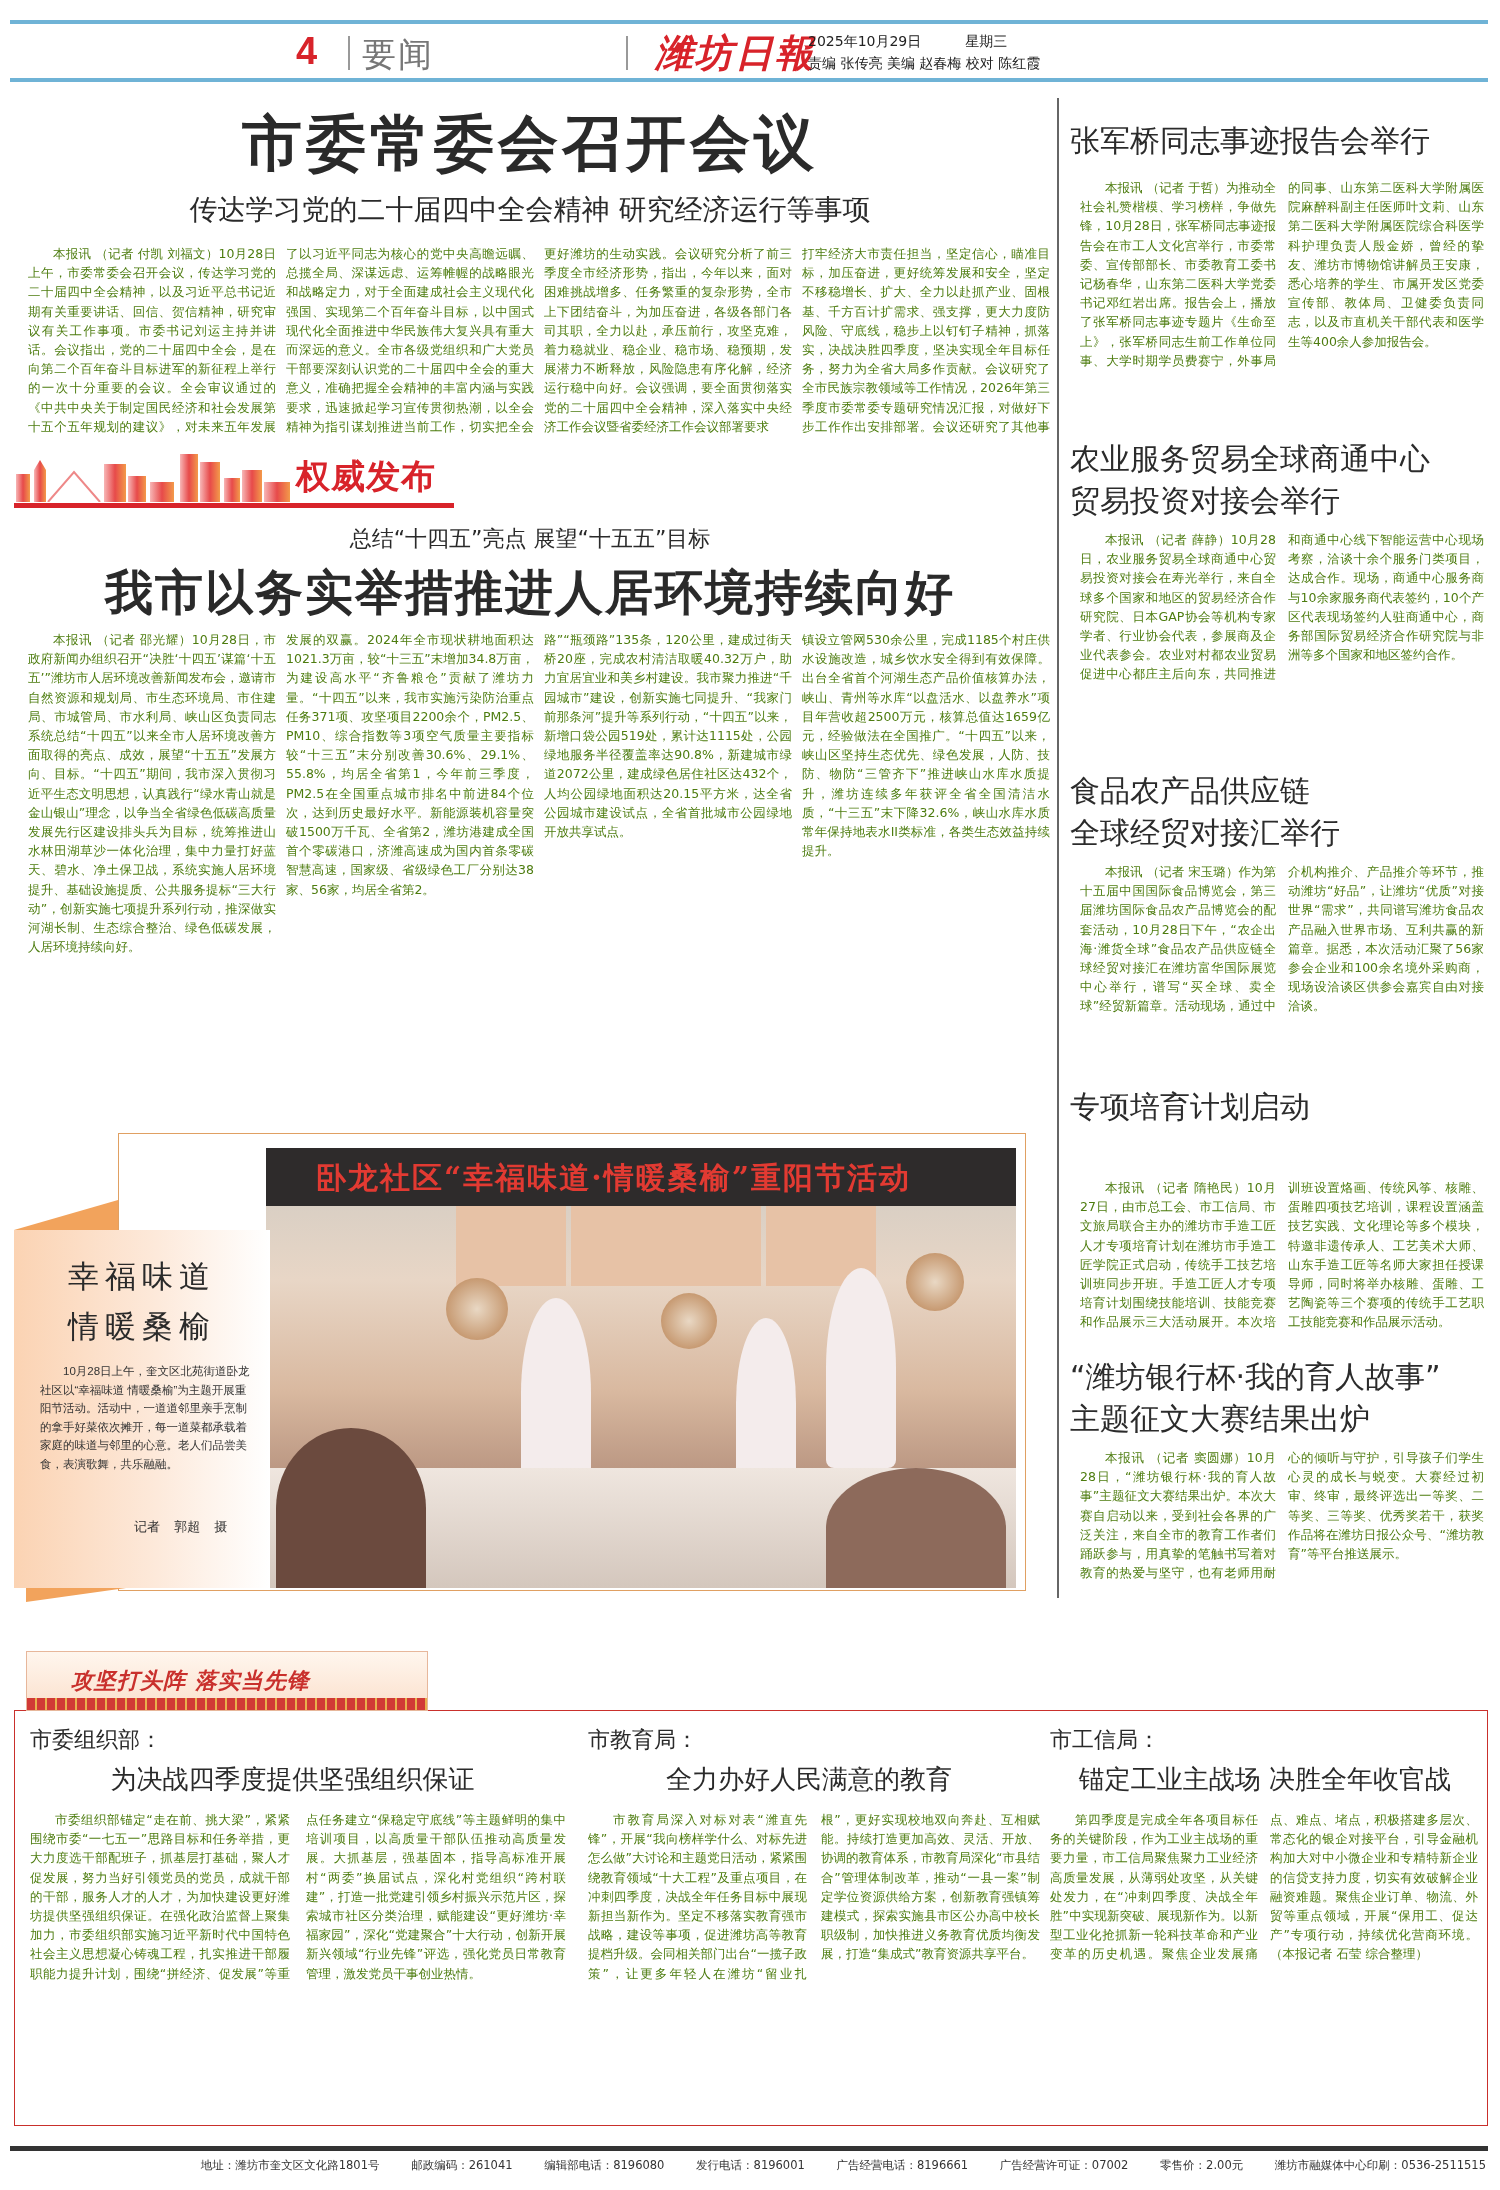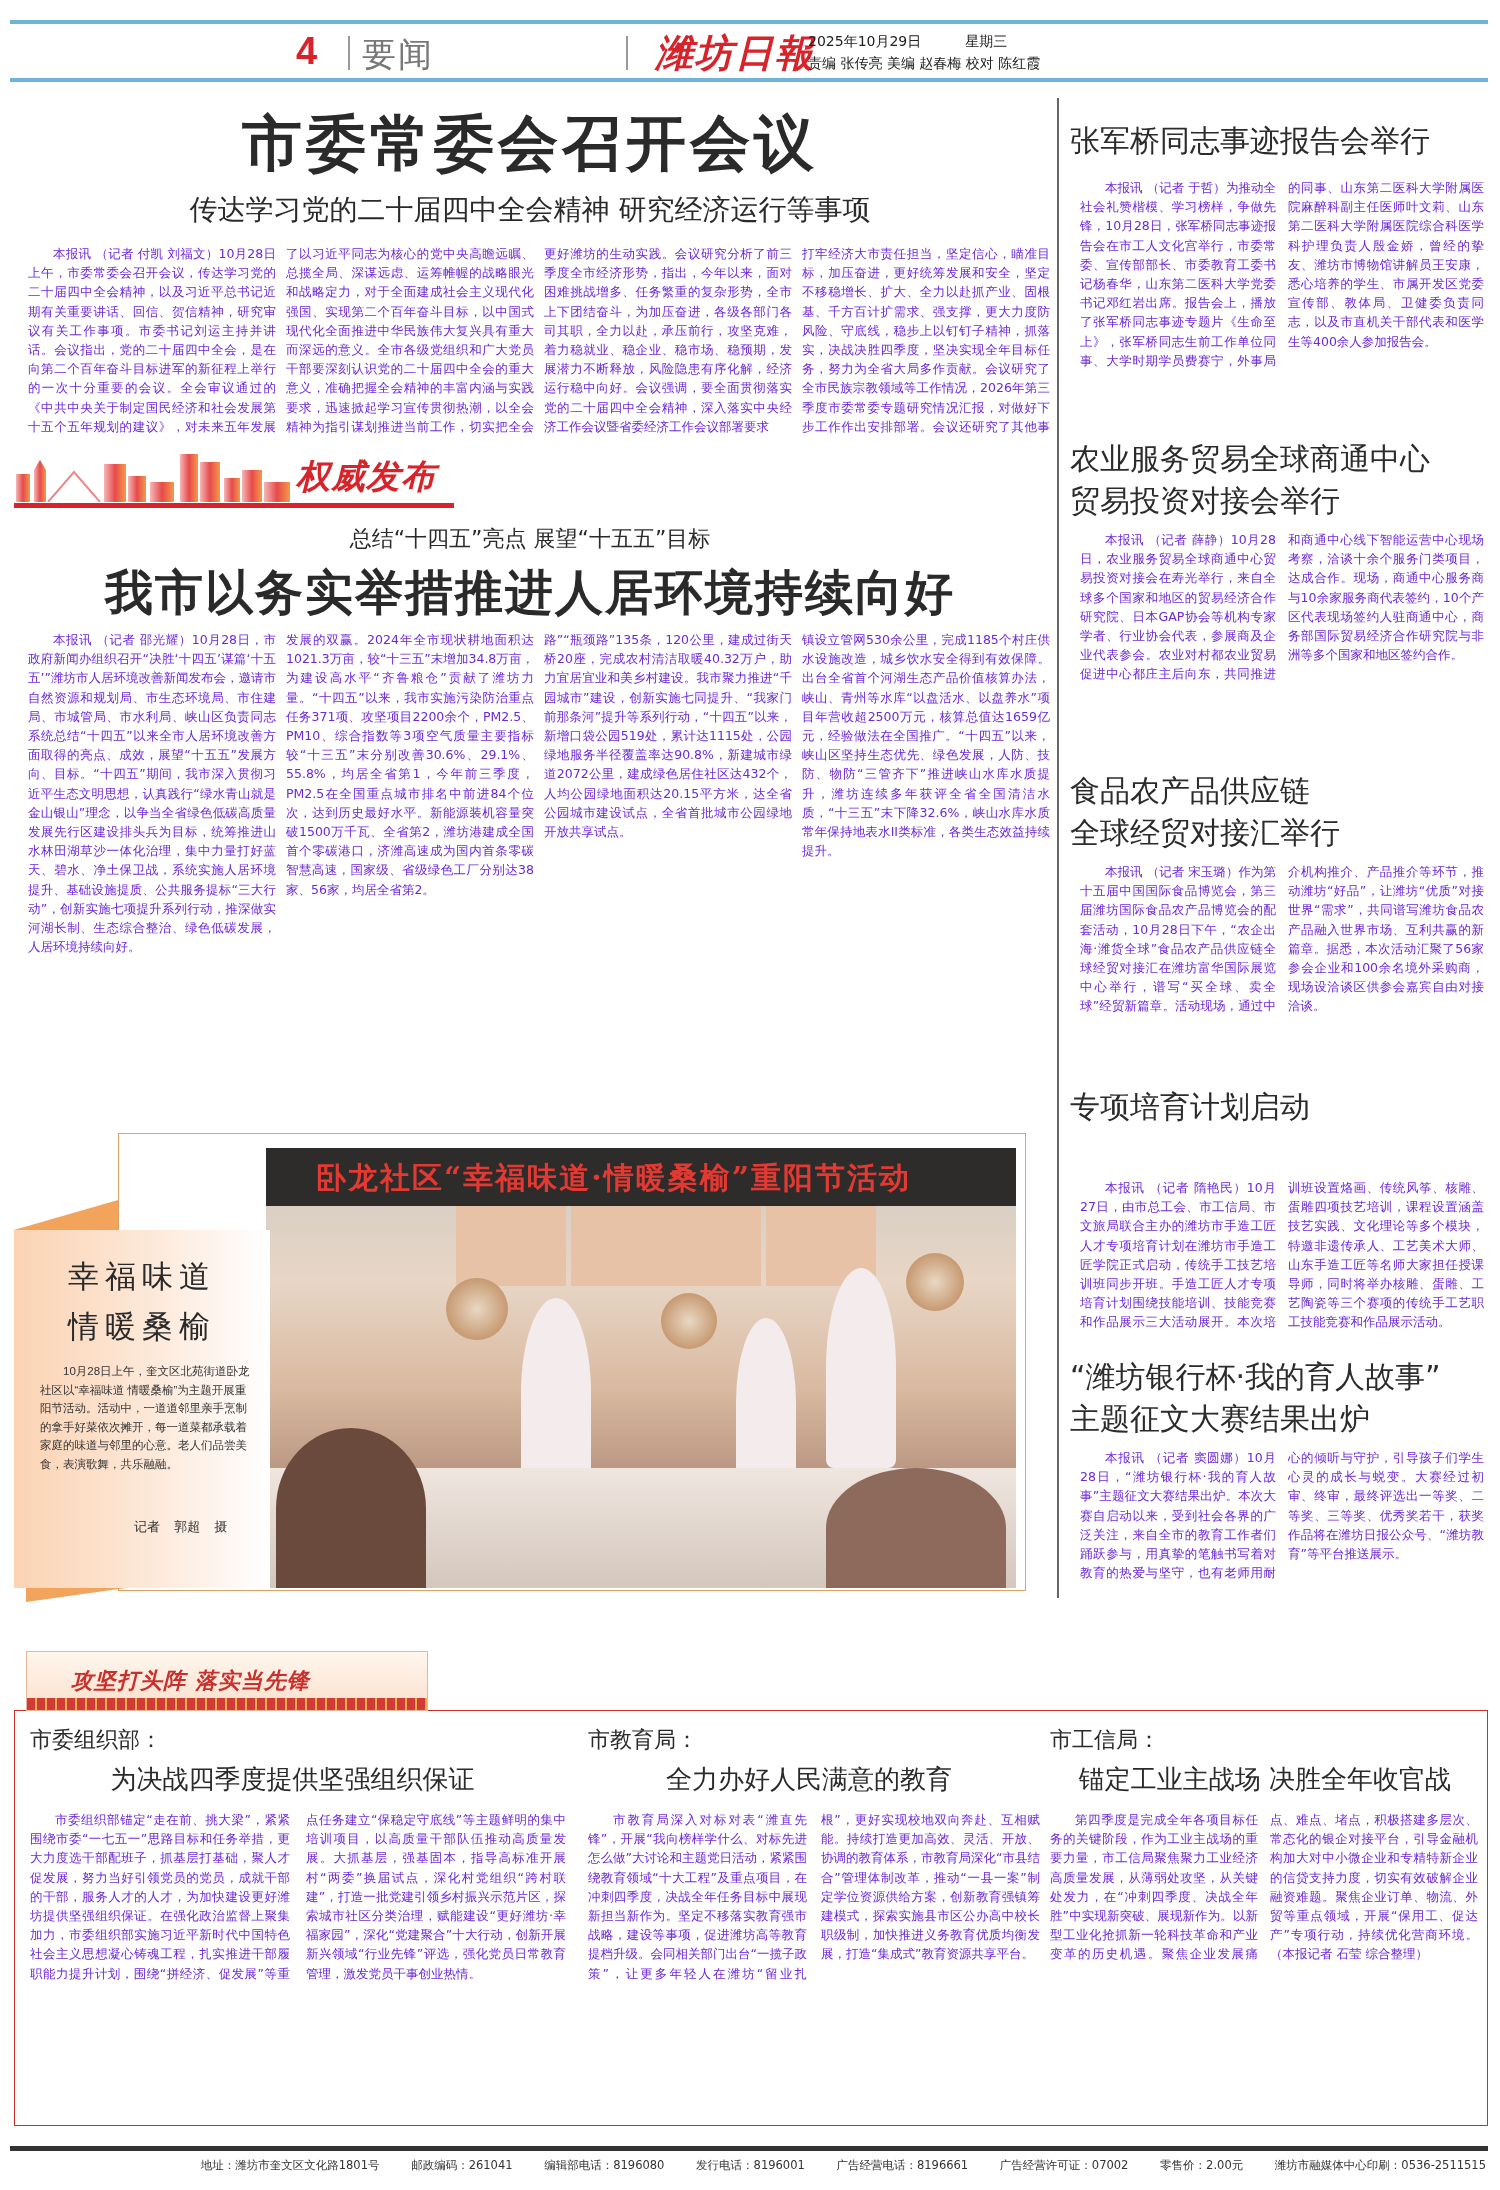--- a/index.html
+++ b/index.html
@@ -9,26 +9,26 @@
 .masthead{position:absolute;top:28px;left:0;width:1500px;height:50px}
 .pageno{position:absolute;left:296px;top:2px;font-size:38px;font-weight:bold;color:#d8232a;font-family:"Liberation Sans",sans-serif}
 .sep{position:absolute;top:8px;width:2px;height:34px;background:#999}
 .section{position:absolute;left:362px;top:4px;font-size:34px;color:#777;letter-spacing:2px}
 .brand{position:absolute;left:655px;top:0;font-size:38px;color:#d8232a;font-family:"DejaVu Serif",serif;font-style:italic;font-weight:bold;letter-spacing:2px}
 .meta{position:absolute;left:808px;top:2px;font-size:14px;color:#222;line-height:22px}
 .meta .dow{margin-left:44px}
 .vdiv{position:absolute;left:1057px;top:98px;width:2px;height:1500px;background:#666}
 .h1{position:absolute;text-align:center;font-family:"DejaVu Serif",serif;font-weight:bold;color:#2a2a2a}
 .h2{position:absolute;text-align:center;font-family:"DejaVu Sans",sans-serif;color:#2a2a2a}
-.col{position:absolute;font-size:12.5px;line-height:19.2px;text-align:justify;color:#6d28d9;overflow:hidden;font-family:"DejaVu Sans",sans-serif}
+.col{position:absolute;font-size:12.5px;line-height:19.2px;text-align:justify;color:#4d7c0f;overflow:hidden;font-family:"DejaVu Sans",sans-serif}
 .col p{text-indent:2em}
 .rhead{position:absolute;left:1070px;width:420px;text-align:left;font-size:30px;line-height:42px;color:#2b2b2b;font-family:"DejaVu Sans",sans-serif}
 .banner-qw{position:absolute;left:14px;top:452px;width:440px;height:56px}
 .banner-qw .city{position:absolute;left:0;bottom:6px;width:280px;height:50px}
-.banner-qw .txt{position:absolute;left:282px;top:2px;font-size:34px;font-weight:bold;color:#d8232a;font-style:italic;letter-spacing:1px}
+.banner-qw .txt{position:absolute;left:282px;top:2px;font-size:34px;font-weight:bold;color:#d8232a;letter-spacing:1px}
 .banner-qw .bar{position:absolute;left:0;bottom:0;width:440px;height:5px;background:#d8232a}
 .photo-frame{position:absolute;left:118px;top:1133px;width:908px;height:458px;border:1px solid #e0a062;background:#fff}
 .photo{position:absolute;left:266px;top:1148px;width:750px;height:440px;background:linear-gradient(180deg,#cfcac2 0%,#e8d6c6 30%,#d9b9a0 55%,#b08b78 80%,#7a5f56 100%);overflow:hidden}
 .photo .led{position:absolute;left:0;top:0;width:100%;height:58px;background:#2e2b2b}
 .photo .led span{position:absolute;left:50px;top:10px;font-size:30px;color:#e23a32;letter-spacing:2px;font-family:"DejaVu Serif",serif;font-weight:bold;white-space:nowrap}
 .photo .wall{position:absolute;top:58px;height:80px;background:#e7c2a6}
 .photo .dancer{position:absolute;border-radius:50% 50% 8px 8px;background:#f4ecec}
 .photo .fan{position:absolute;border-radius:50%;background:radial-gradient(circle,#e9d8c4 0%,#c79a72 70%,#9b6b46 100%)}
 .photo .table{position:absolute;left:0;bottom:0;width:100%;height:120px;background:linear-gradient(180deg,#efe6df,#d4c7bd)}
 .caption-card{position:absolute;left:14px;top:1230px;width:256px;height:358px;background:linear-gradient(90deg,#fbd3b3 0%,#fde9da 55%,#fff 100%)}

